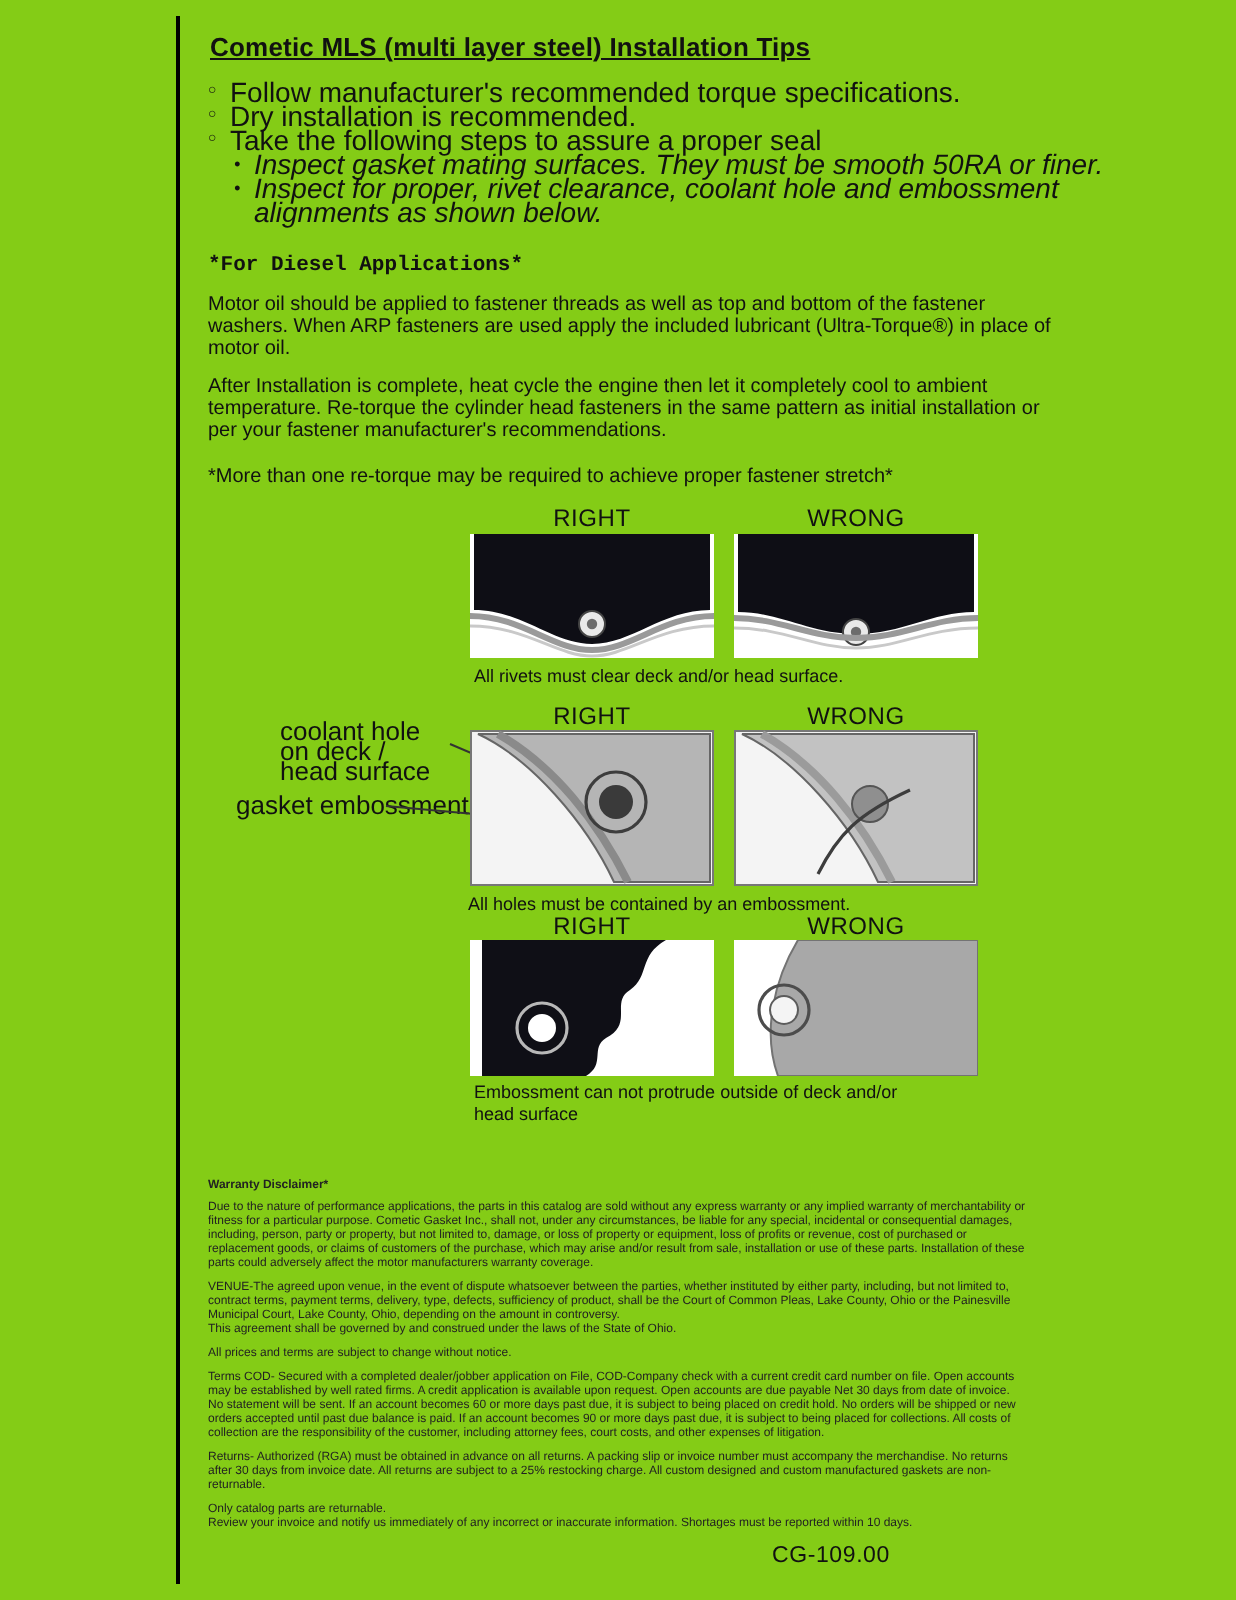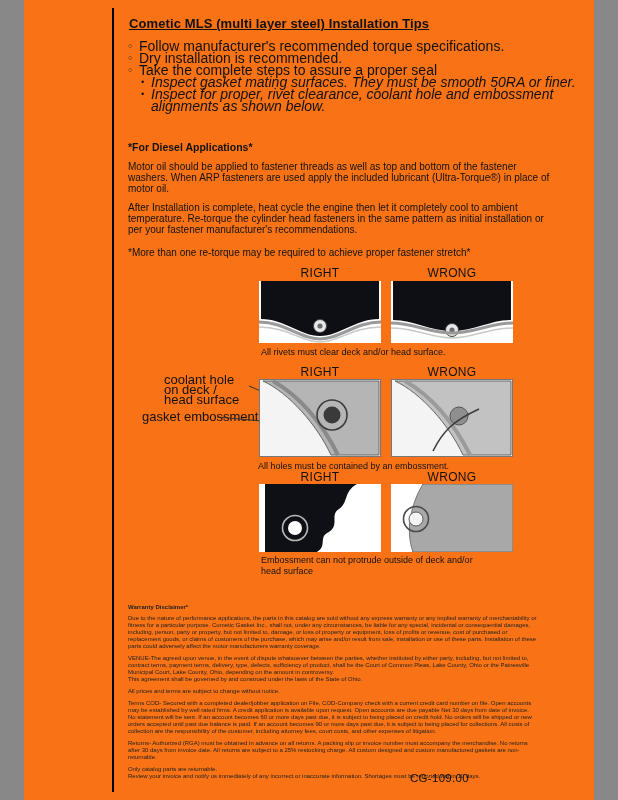--- a/index.html
+++ b/index.html
@@ -1,32 +1,32 @@
 <!DOCTYPE html>
 <html><head>
 <meta charset="utf-8">
 <style>
   html,body{margin:0;padding:0;background:#888;}
   .page{
-    position:relative;width:570px;height:800px;background:#f97316;
+    position:relative;width:618px;height:800px;background:#84cc16;
     font-family:"Liberation Sans","DejaVu Sans",sans-serif;color:#111;
     overflow:hidden;margin:0 auto;
   }
   .vrule{position:absolute;left:88px;top:8px;height:784px;width:2px;background:#000;}
   .content{position:absolute;left:104px;top:16px;width:486px;}
   .title{
     font-size:13px;font-weight:bold;text-decoration:underline;
     margin:0 0 9px 1px;letter-spacing:.1px;
   }
   .tips{list-style:none;margin:0;padding:0;font-size:14px;line-height:12px;}
   .tip{position:relative;padding-left:11px;}
   .tip::before{content:"○";position:absolute;left:0;top:0;font-size:7px;line-height:12px;}
   .subtip{position:relative;padding-left:23px;font-style:italic;}
   .subtip::before{content:"•";position:absolute;left:13px;top:0;font-size:9px;line-height:12px;}
-  .diesel-h{font-size:10.5px;font-weight:bold;margin:29px 0 0 0;}
+  .diesel-h{font-size:10.5px;font-weight:bold;margin:15px 0 0 0;font-family:Liberation Mono, monospace;}
   .body{font-size:10px;line-height:11px;width:424px;margin:8px 0 0 0;}
   .note{margin-top:12px;}
   .diagrams{position:relative;height:314px;margin-top:8px;width:486px;}
   .dg-label{position:absolute;width:122px;text-align:center;font-size:12px;letter-spacing:.3px;}
   .dg-img{position:absolute;width:122px;}
   .dg-img svg{display:block;}
   .dg-caption{position:absolute;font-size:9px;white-space:nowrap;}
   .dg-caption.wrap{white-space:normal;width:214px;line-height:11px;}
   .callout{position:absolute;font-size:13px;line-height:10px;}
   .callout-1{left:36px;top:109px;width:84px;}
@@ -44,21 +44,21 @@
 <div class="page">
   <div class="vrule"></div>
 
   <div class="content">
 
     <h1 class="title">Cometic MLS (multi layer steel) Installation Tips</h1>
 
     <ul class="tips">
       <li class="tip">Follow manufacturer's recommended torque specifications.</li>
       <li class="tip">Dry installation is recommended.</li>
-      <li class="tip">Take the complete steps to assure a proper seal</li>
+      <li class="tip">Take the following steps to assure a proper seal</li>
       <li class="subtip">Inspect gasket mating surfaces.  They must be smooth 50RA or finer.</li>
       <li class="subtip">Inspect for proper, rivet clearance, coolant hole and embossment alignments as shown below.</li>
     </ul>
 
     <h2 class="diesel-h">*For Diesel Applications*</h2>
     <p class="body">Motor oil should be applied to fastener threads as well as top and bottom of the fastener washers. When ARP fasteners are used apply the included lubricant (Ultra-Torque®) in place of motor oil.</p>
     <p class="body">After Installation is complete, heat cycle the engine then let it completely cool to ambient temperature. Re-torque the cylinder head fasteners in the same pattern as initial installation or per your fastener manufacturer's recommendations.</p>
     <p class="body note">*More than one re-torque may be required to achieve proper fastener stretch*</p>
 
     <div class="diagrams">

